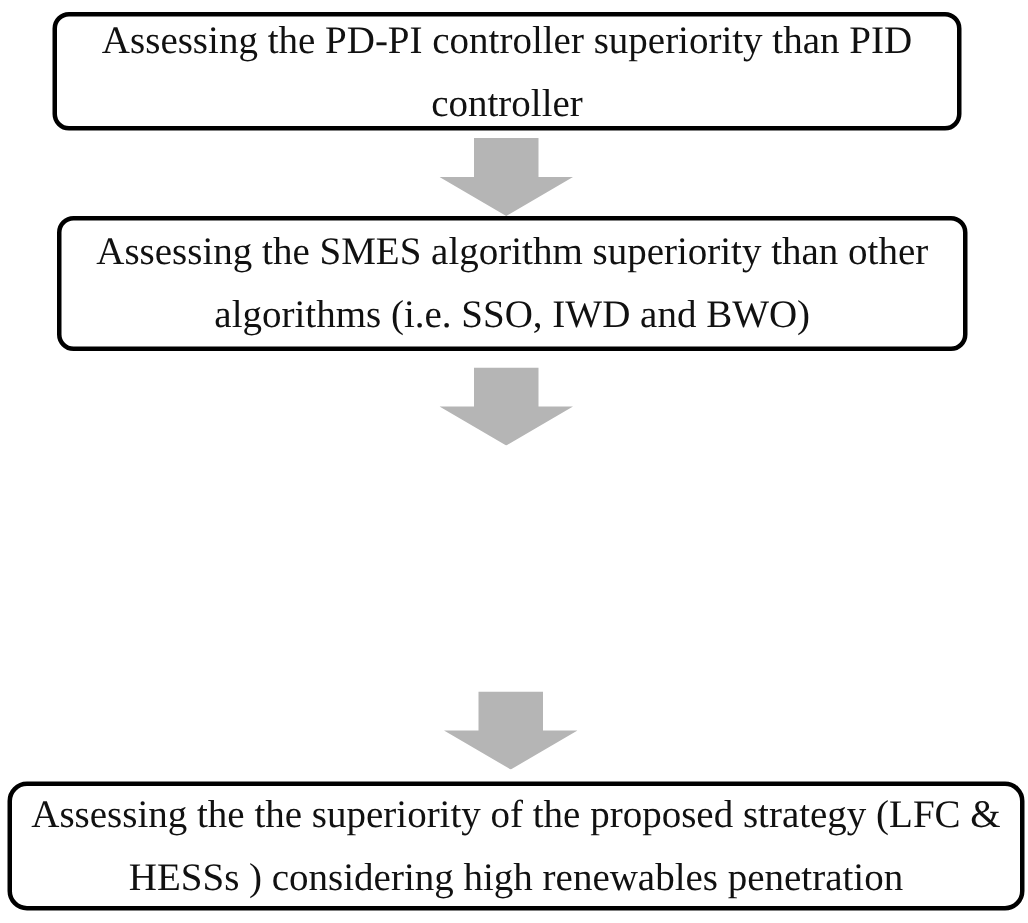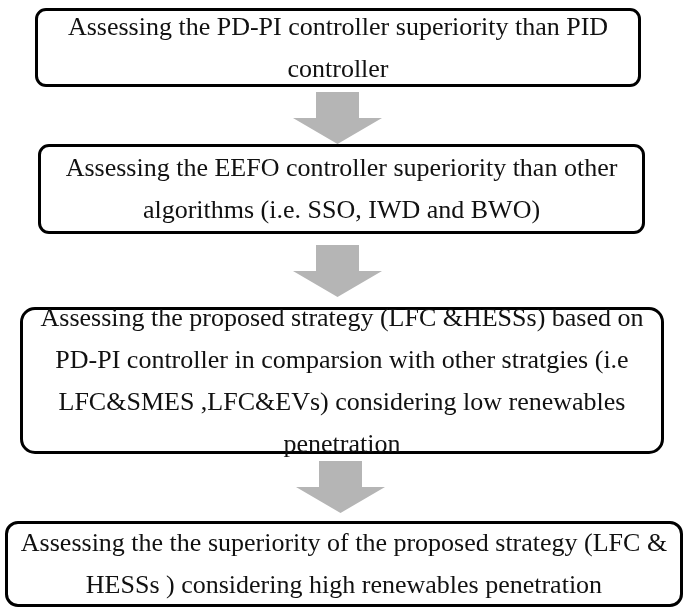--- a/index.html
+++ b/index.html
@@ -55,34 +55,28 @@
   <div class="box box1">
     <span class="box-text">Assessing the PD-PI controller superiority than PID
 controller</span>
   </div>
 
   <svg class="arrow arrow1" viewBox="0 0 89 52">
     <polygon points="23,0 66,0 66,26 89,26 44.5,52 0,26 23,26" fill="#b5b5b5"></polygon>
   </svg>
 
   <div class="box box2">
-    <span class="box-text">Assessing the EEFO controller superiority than other
+    <span class="box-text">Assessing the SMES algorithm superiority than other
 algorithms (i.e. SSO, IWD and BWO)</span>
   </div>
 
   <svg class="arrow arrow2" viewBox="0 0 89 52">
     <polygon points="23,0 66,0 66,26 89,26 44.5,52 0,26 23,26" fill="#b5b5b5"></polygon>
   </svg>
 
-  <div class="box box3">
-    <span class="box-text">Assessing the proposed strategy (LFC &amp;HESSs) based on
-PD-PI controller in comparsion with other stratgies (i.e
-LFC&amp;SMES ,LFC&amp;EVs) considering low renewables
-penetration</span>
-  </div>
 
   <svg class="arrow arrow3" viewBox="0 0 89 52">
     <polygon points="23,0 66,0 66,26 89,26 44.5,52 0,26 23,26" fill="#b5b5b5"></polygon>
   </svg>
 
   <div class="box box4">
     <span class="box-text">Assessing the the superiority of the proposed strategy (LFC &amp;
 HESSs ) considering high renewables penetration</span>
   </div>
 

